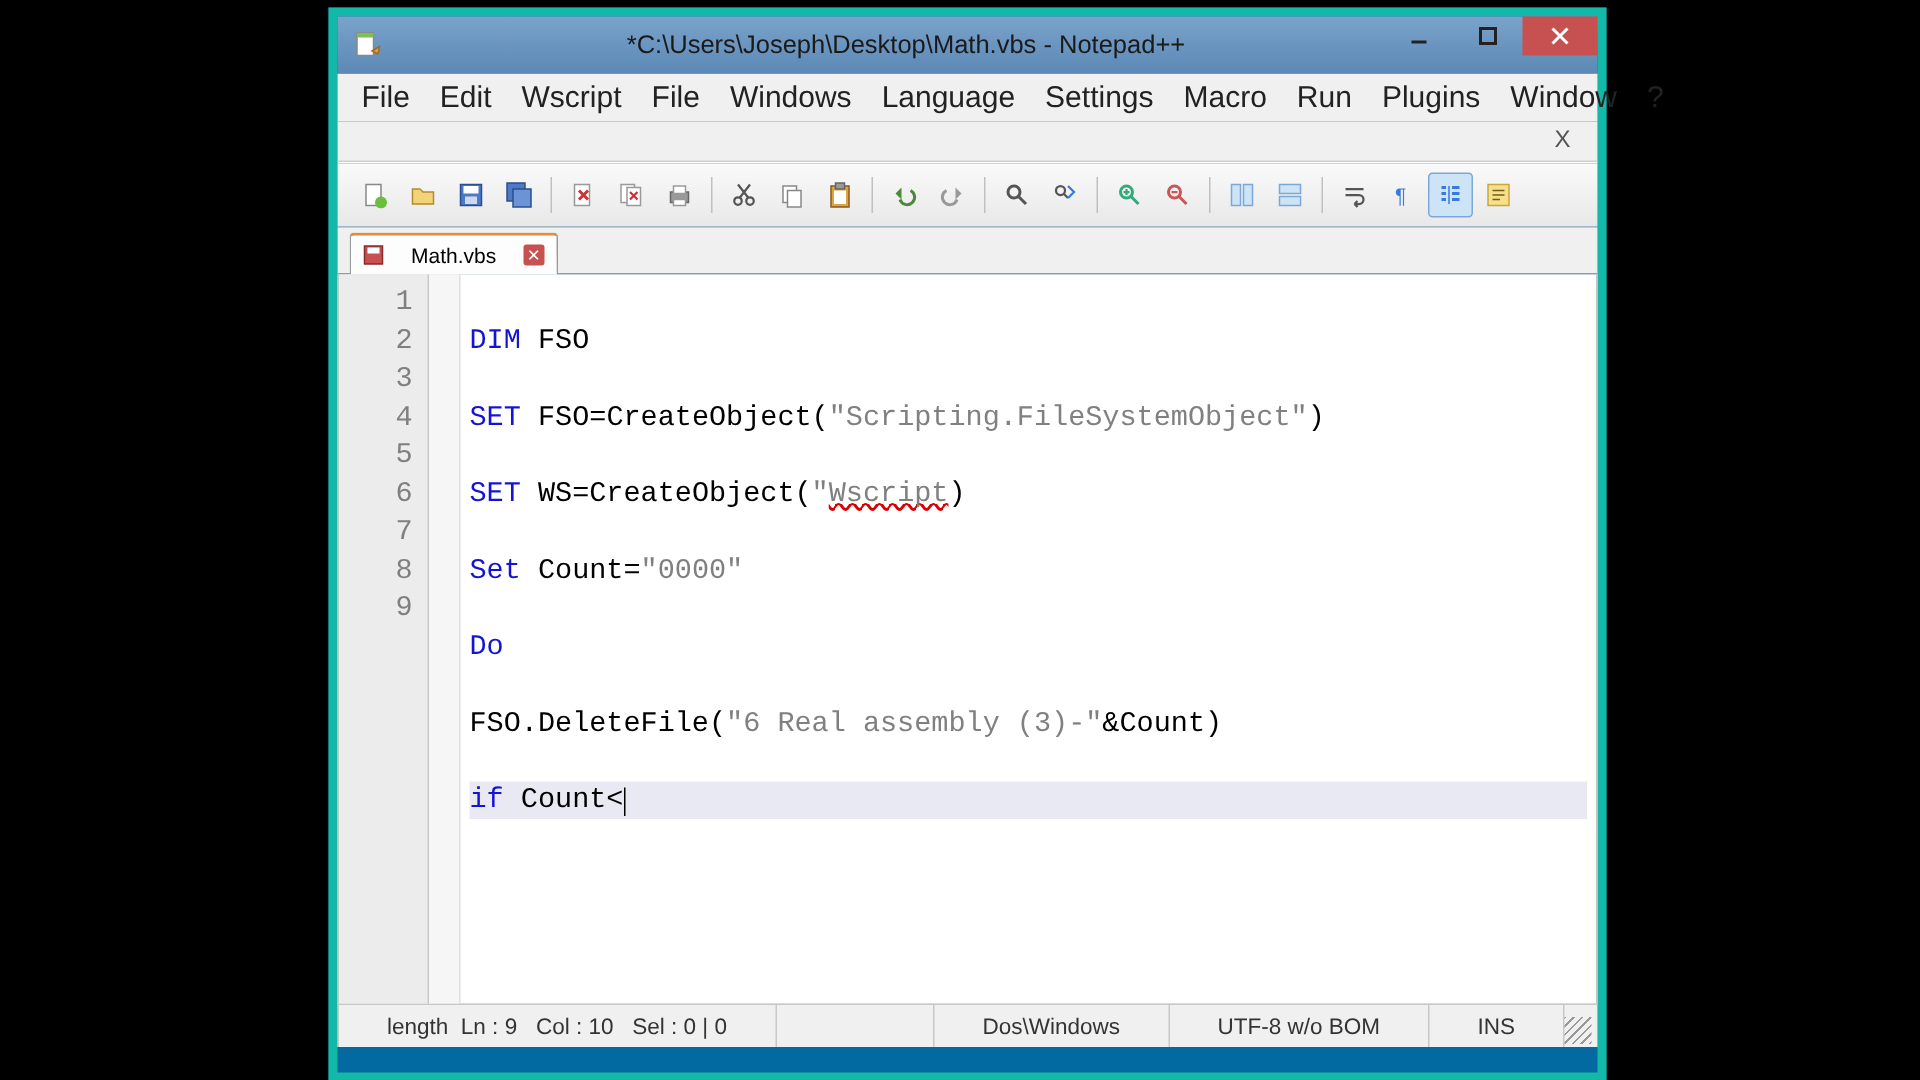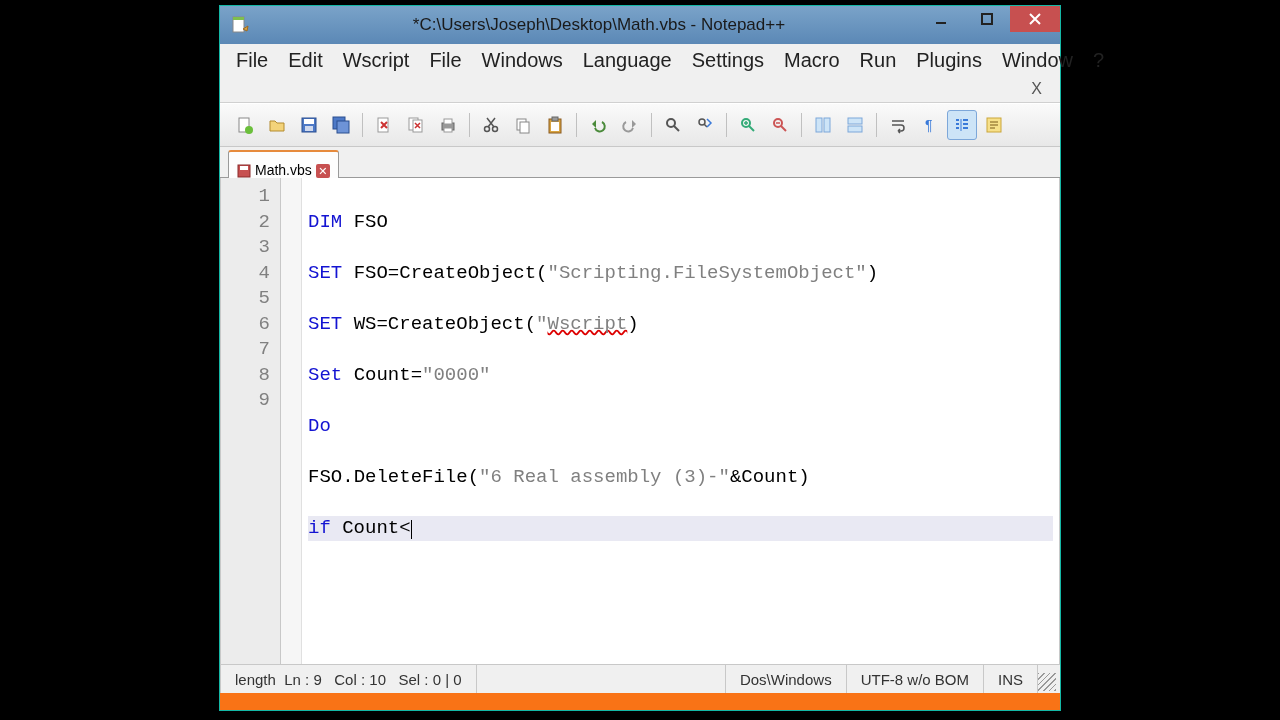--- a/index.html
+++ b/index.html
@@ -1,16 +1,16 @@
 <!DOCTYPE html>
 <html><head>
 <meta charset="utf-8">
 <style>
   html,body{margin:0;padding:0;width:1280px;height:720px;background:#000;font-family:"Segoe UI",Tahoma,sans-serif;overflow:hidden}
-  .window{position:absolute;left:219px;top:5px;width:840px;height:704px;background:#f97316;border:1px solid #14b8a6;box-shadow:0 0 6px rgba(0,0,0,.4)}
+  .window{position:absolute;left:219px;top:5px;width:840px;height:704px;background:#0369a1;border:6px solid #14b8a6;box-shadow:0 0 6px rgba(0,0,0,.4)}
   
   .titlebar{height:38px;background:linear-gradient(to bottom,#7aa3c9 0%,#5b88b6 100%);display:flex;align-items:center;position:relative}
   .app-icon{width:20px;height:20px;margin:0 8px 0 10px;display:flex;align-items:center;justify-content:center}
   .title-text{flex:1;text-align:center;color:#1a1a1a;font-size:17px;padding-right:120px}
   .win-controls{position:absolute;right:0;top:0;height:30px;display:flex}
   .win-btn{width:46px;height:26px;display:flex;align-items:center;justify-content:center;font-size:15px;color:#222;cursor:default}
   .win-btn.close{background:#c75050;color:#fff;width:50px}
   .win-btn svg{display:block}
   
   .menubar{height:32px;background:#f0f0f0;display:flex;align-items:center;padding:0 6px;font-size:20px;color:#222}
@@ -19,37 +19,37 @@
   .subclose{height:26px;display:flex;justify-content:flex-end;align-items:center;padding-right:14px;background:#f0f0f0;border-bottom:1px solid #d0d0d0}
   .subclose-x{font-size:16px;color:#555;padding:0 4px}
   
   .toolbar{height:42px;background:linear-gradient(to bottom,#fafafa,#e8e8e8);border-top:1px solid #fff;border-bottom:1px solid #c8c8c8;display:flex;align-items:center;padding:0 10px;gap:2px}
   .tbtn{width:28px;height:28px;border:1px solid transparent;border-radius:3px;display:flex;align-items:center;justify-content:center;cursor:default}
   .tbtn.active{background:#cde4f7;border-color:#7da7d9}
   .tsep{width:1px;height:24px;background:#c0c0c0;margin:0 4px}
   .tbtn svg{display:block}
   
   .tabrow{height:30px;background:#f0f0f0;display:flex;align-items:flex-end;padding-left:8px;border-bottom:1px solid #9a9a9a}
-  .tab{height:26px;background:#fdfdfd;border:1px solid #9a9a9a;border-bottom:none;border-top:2px solid #e68a3c;border-radius:3px 3px 0 0;display:flex;align-items:flex-end;padding:0 8px;font-size:14px;gap:4px;position:relative;top:1px}
+  .tab{height:26px;background:#fdfdfd;border:1px solid #9a9a9a;border-bottom:none;border-top:2px solid #e68a3c;border-radius:3px 3px 0 0;display:flex;align-items:center;padding:0 8px;font-size:14px;gap:18px;position:relative;top:1px}
   .tab-icon{width:14px;height:14px}
   .tab-close{width:14px;height:14px;background:#c75050;color:#fff;font-size:11px;display:flex;align-items:center;justify-content:center;border-radius:2px}
   
   .editor{position:relative;height:486px;background:#fff;display:flex;font-family:"Courier New",monospace;font-size:19px;line-height:25.5px;border-left:1px solid #c8c8c8;border-right:1px solid #c8c8c8}
   .gutter{width:60px;background:#ececec;border-right:1px solid #c8c8c8;text-align:right;color:#808080;padding:6px 10px 0 0;box-sizing:border-box}
   .margin{width:20px;background:#f6f6f6;border-right:1px solid #e0e0e0}
   .code{flex:1;padding:6px 6px 0 6px;white-space:pre;color:#000;position:relative}
   .code .line{height:25.5px}
   .code .line.current{background:#e9e9f3}
   .kw{color:#1414d2}
   .str{color:#808080}
   .squig{text-decoration:underline wavy #d00;text-decoration-skip-ink:none}
   .cursor{display:inline-block;width:0;height:19px;border-left:1px solid #000;vertical-align:text-bottom}
   
   .statusbar{height:28px;background:#f0f0f0;border-top:1px solid #c8c8c8;display:flex;align-items:center;font-size:15px;color:#333}
-  .status-cell{padding:0 14px;border-right:1px solid #c8c8c8;height:100%;display:flex;align-items:center}
+  .status-cell{padding:0 32px;border-right:1px solid #c8c8c8;height:100%;display:flex;align-items:center}
   .status-cell.first{border-left:1px solid #c8c8c8}
   .grip{margin-left:auto;width:18px;height:18px;background:repeating-linear-gradient(135deg,#999 0 1px,transparent 1px 4px);margin-right:4px;margin-bottom:2px;align-self:flex-end}
 </style>
 </head>
 <body>
 
 <div class="window">
 
   <div class="titlebar">
     <span class="app-icon">

